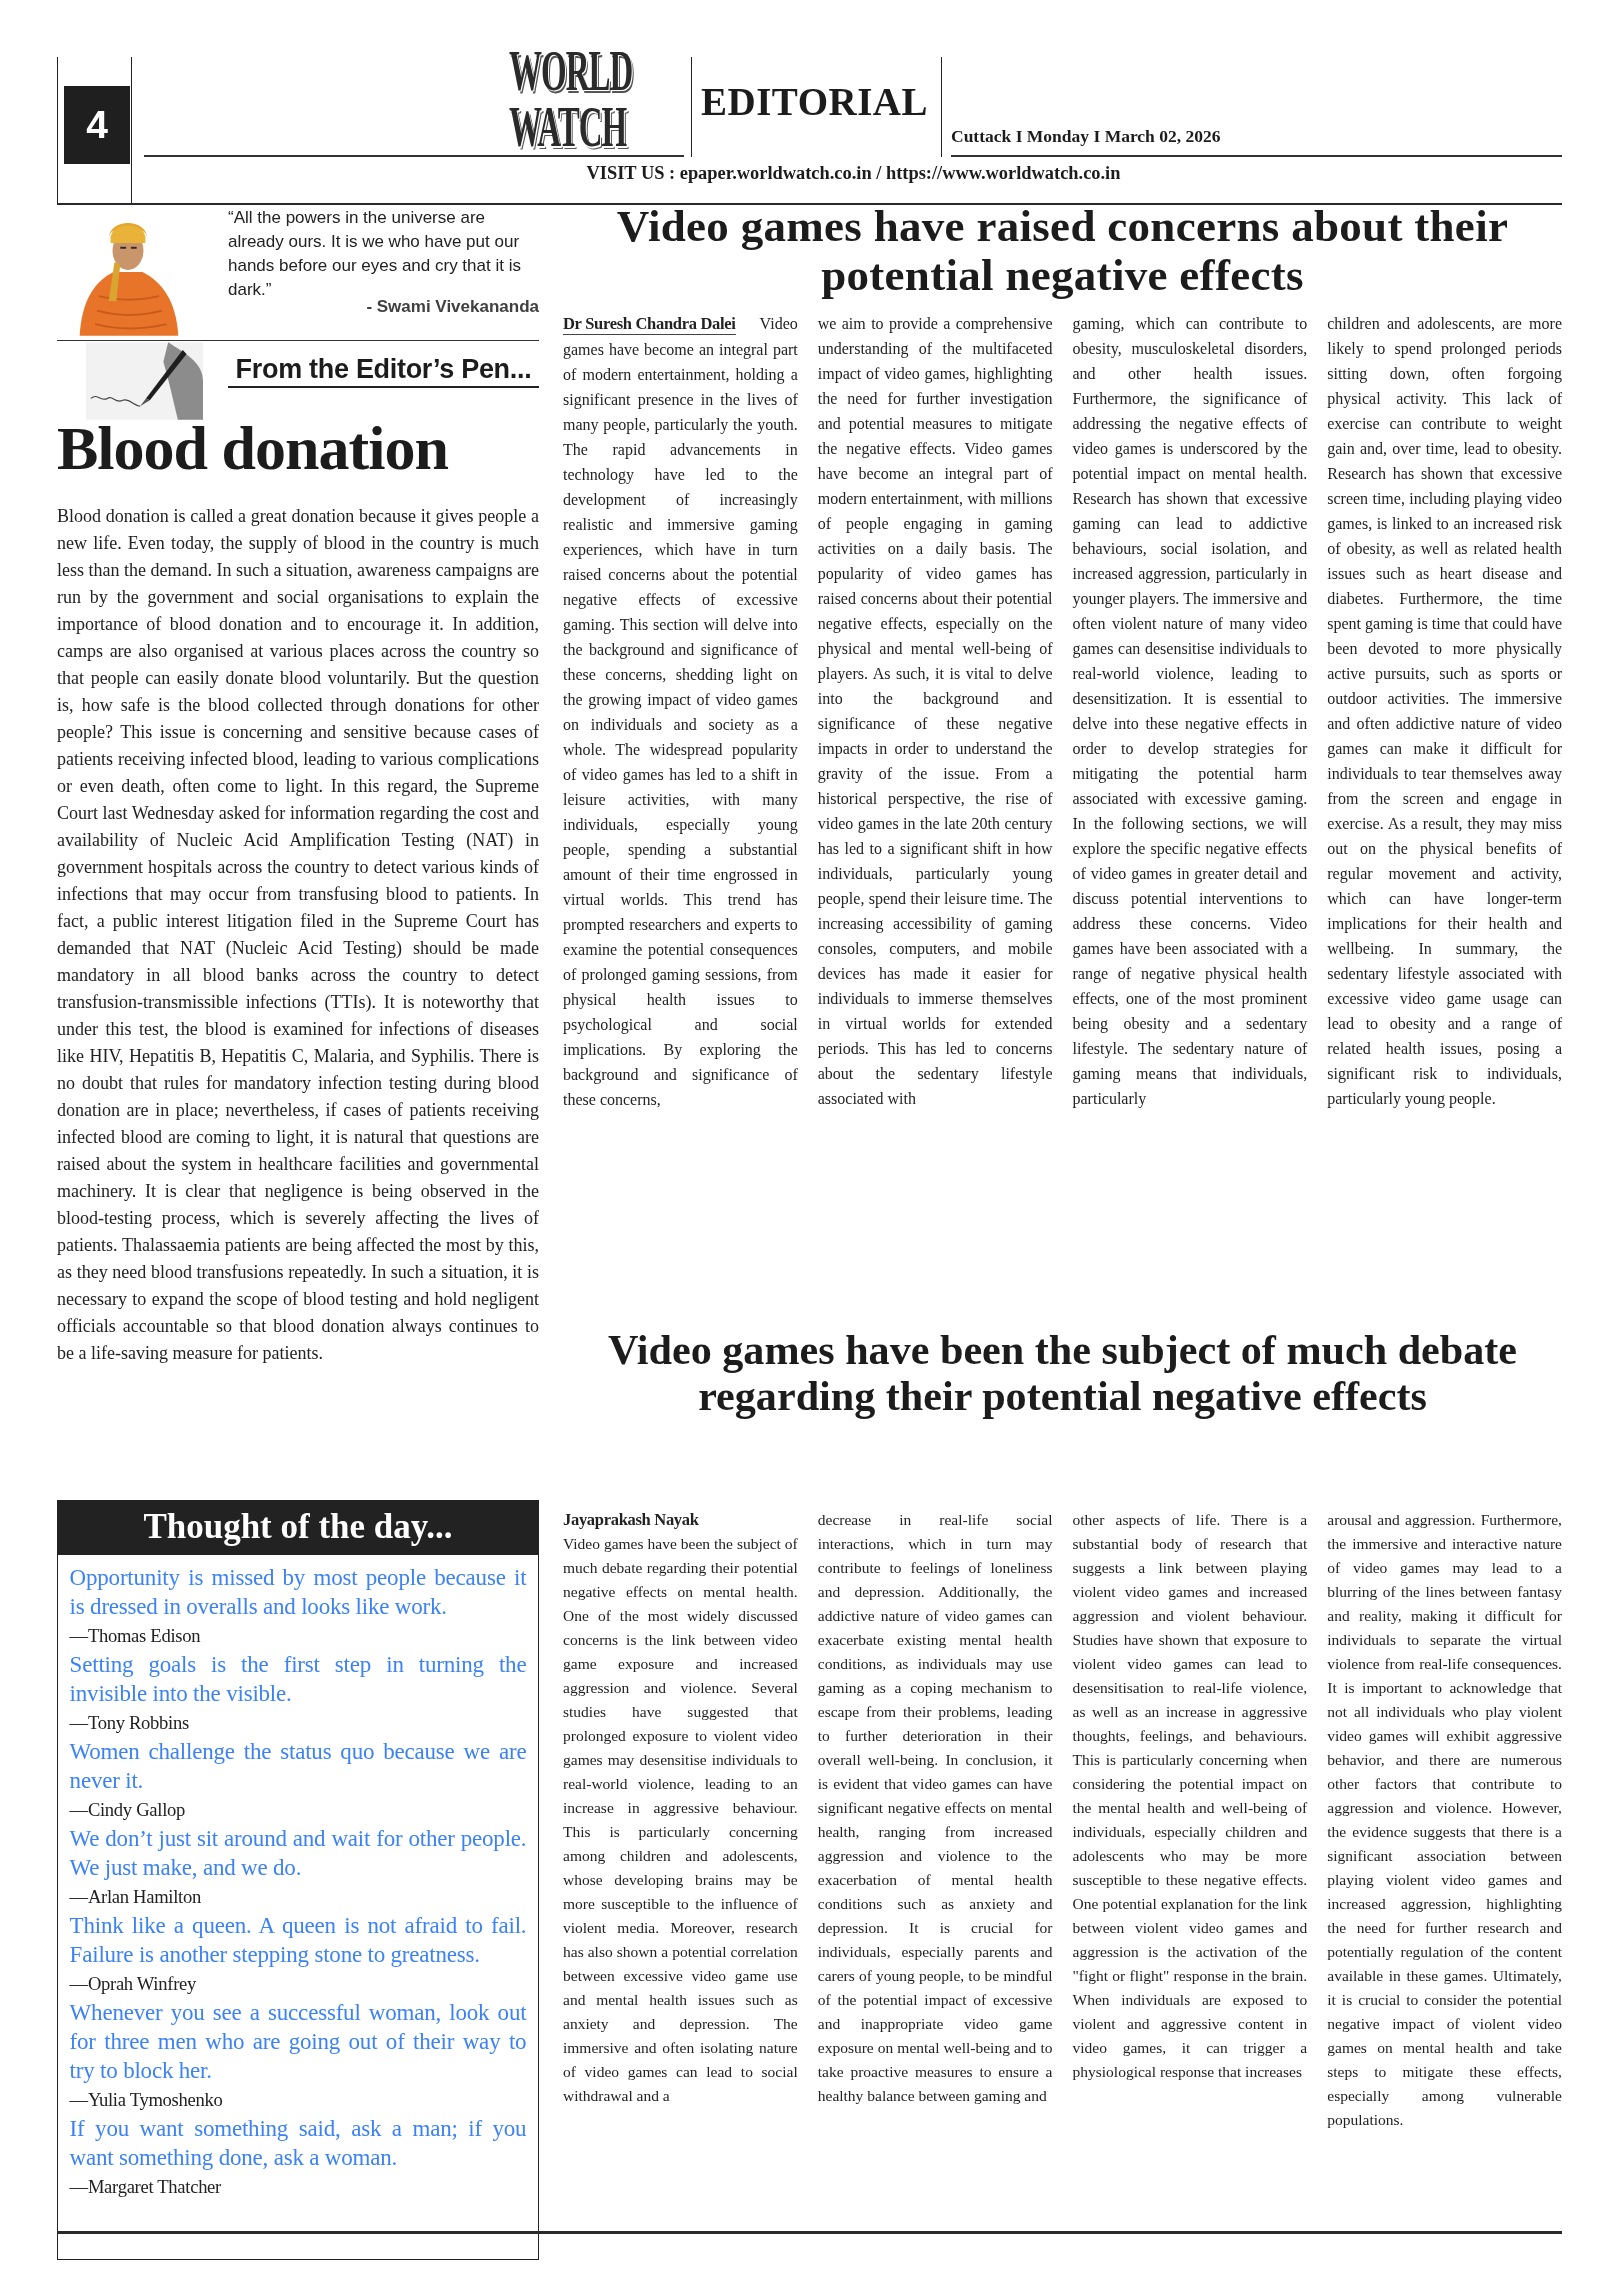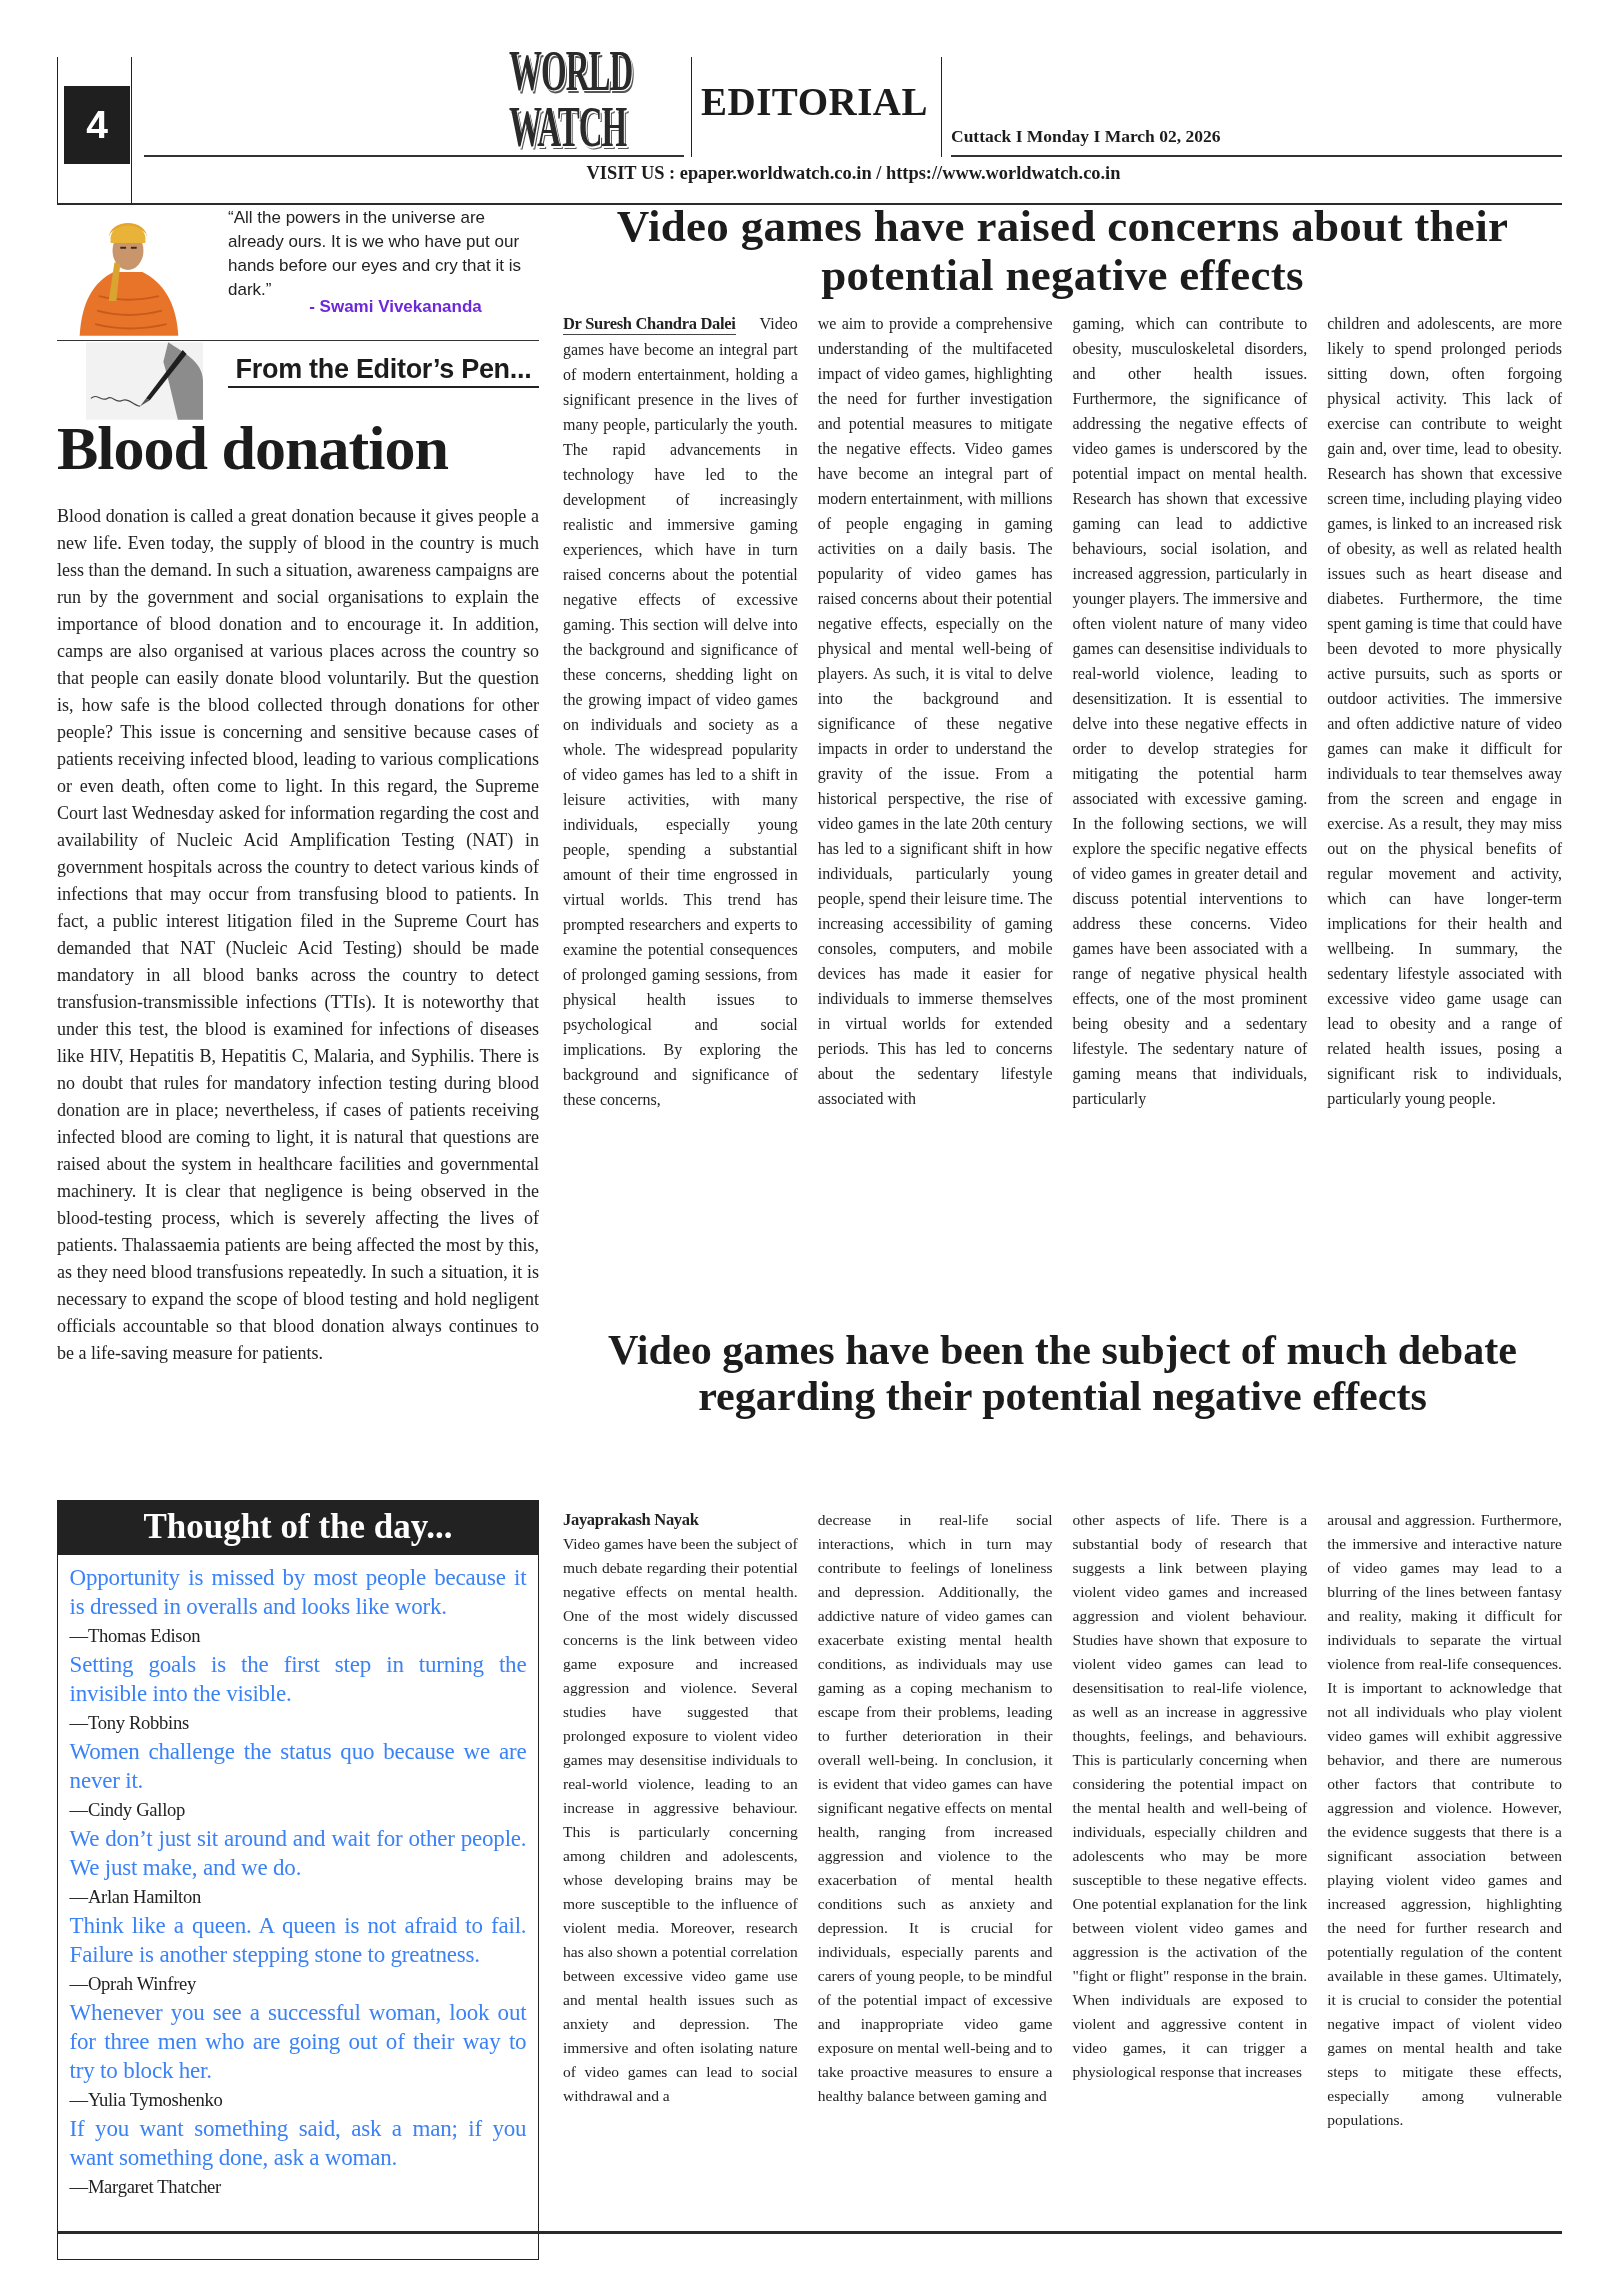--- a/index.html
+++ b/index.html
@@ -25,22 +25,22 @@
   .rule-l { position: absolute; left: 144px; top: 155px; width: 540px; border-top: 2.9px solid #333; }
   .rule-r { position: absolute; left: 951px; top: 155px; width: 611px; border-top: 2.9px solid #333; }
   .visit { position: absolute; left: 144px; top: 163px; width: 1419px; text-align: center;
     font-weight: bold; font-size: 18.4px; color: #1c1c1c; }
   .rule-top { position: absolute; left: 57px; top: 203px; width: 1505px; border-top: 2.9px solid #2a2a2a; }
 
   
   .portrait { position: absolute; left: 70px; top: 204px; width: 116px; height: 132px; }
   .quote { position: absolute; left: 228px; top: 206px; width: 311px; font-family: "Liberation Sans", sans-serif;
     font-size: 17px; line-height: 24px; color: #222; }
-  .quote-author { position: absolute; left: 240px; top: 297px; width: 311px; text-align: center;
-    font-family: "Liberation Sans", sans-serif; font-weight: bold; font-size: 17px; color: #6d28d9; }
+  .quote-author { position: absolute; left: 228px; top: 297px; width: 311px; text-align: right;
+    font-family: "Liberation Sans", sans-serif; font-weight: bold; font-size: 17px; color: #404040; }
   .rule-quote { position: absolute; left: 57px; top: 340px; width: 482px; border-top: 1.9px solid #333; }
   .pen-img { position: absolute; left: 86px; top: 342px; width: 117px; height: 78px; }
   .pen-title { position: absolute; left: 228px; top: 354px; width: 311px; text-align: center;
     font-family: "Liberation Sans", sans-serif; font-weight: bold; font-size: 27px; color: #1c1c1c;
     border-bottom: 2.9px solid #222; padding-bottom: 1px; letter-spacing: -0.3px; }
   .editorial-headline { position: absolute; left: 57px; top: 417px; width: 485px;
     font-family: "Liberation Serif", serif; font-weight: bold; font-size: 62px; letter-spacing: -1px;
     line-height: 1; color: #1c1c1c; white-space: nowrap; }
   .editorial-body { position: absolute; left: 57px; top: 503px; width: 482px; font-size: 18px;
     line-height: 27px; text-align: justify; color: #222; hyphens: auto; }

